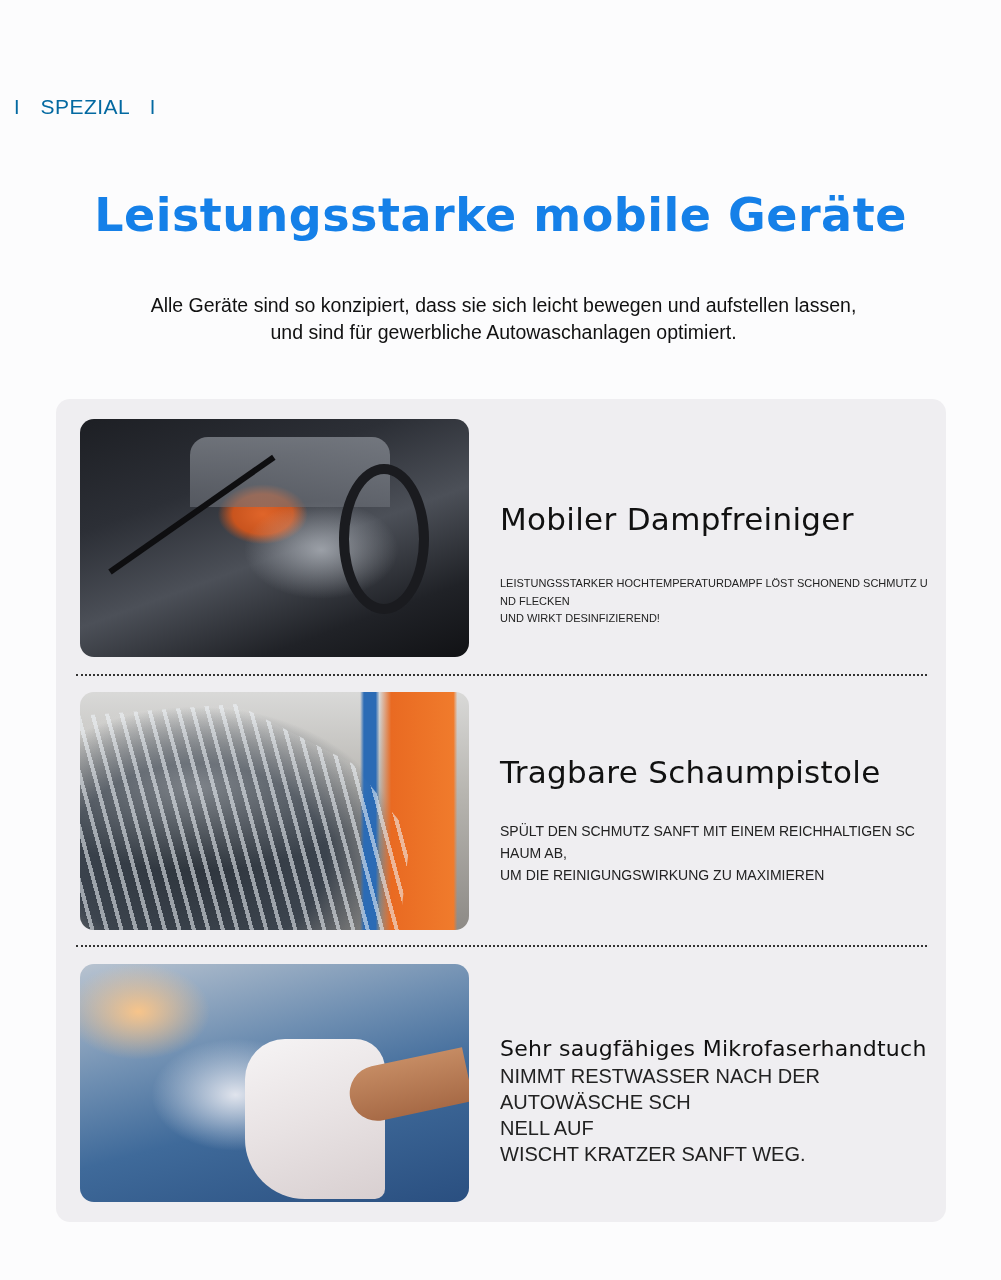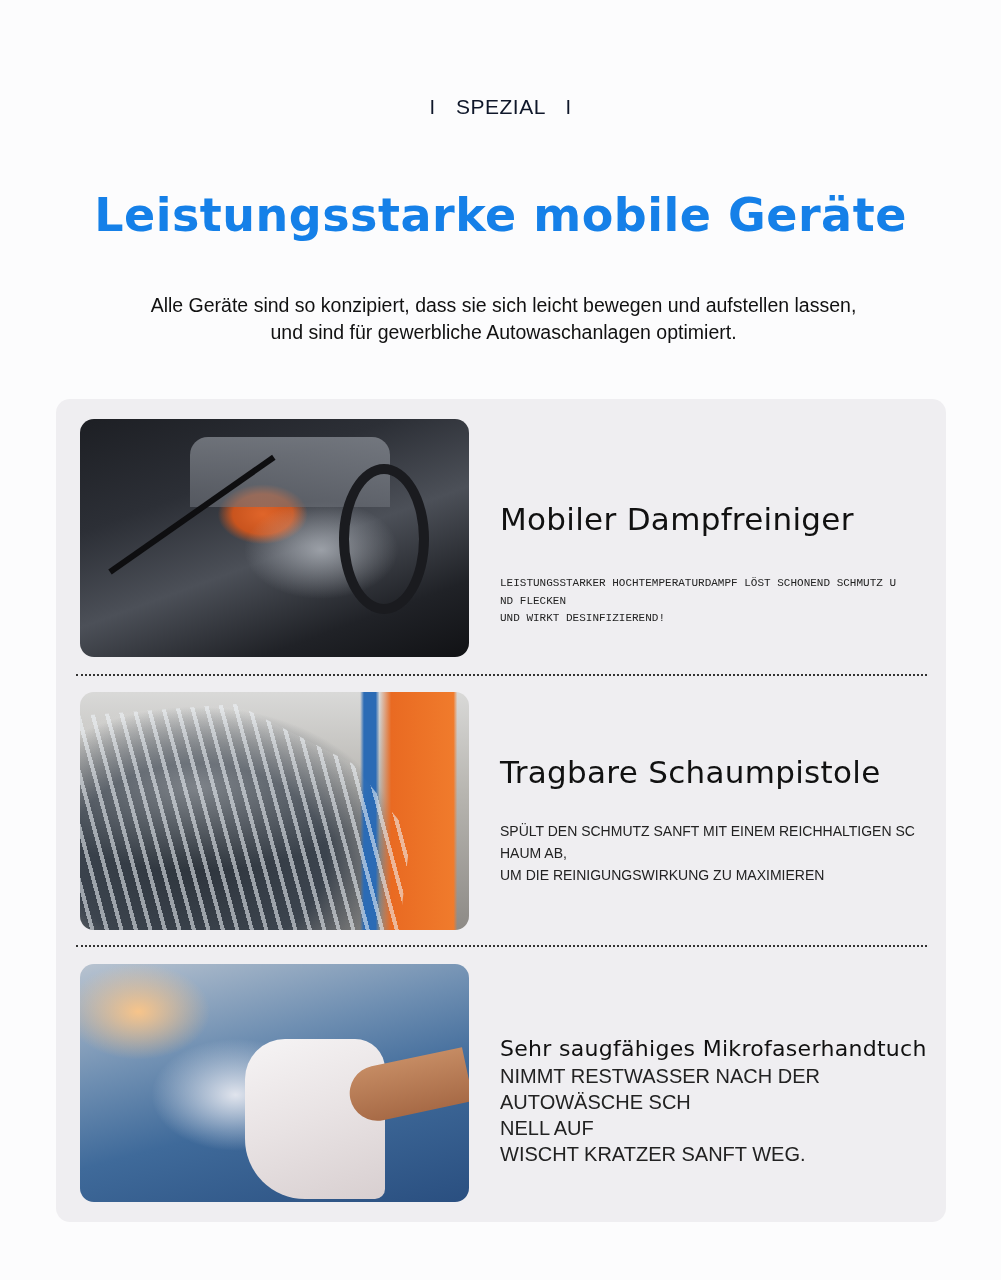--- a/index.html
+++ b/index.html
@@ -7,21 +7,21 @@
       width: 1001px; height: 1280px;
       background: #fcfcfd;
       font-family: "DejaVu Sans", sans-serif;
       color: #111;
       overflow: hidden;
     }
     .page { position: relative; width: 1001px; height: 1280px; }
 
     .eyebrow {
       position: absolute; top: 95px; left: 0; width: 1001px;
-      text-align: center; color: #0f172a;
+      text-align: left; color: #0369a1;
       font-family: "Liberation Sans", sans-serif;
       font-size: 21px; letter-spacing: 0.5px;
     }
     .eyebrow .bar { display: inline-block; margin: 0 14px; font-size: 20px; }
 
     .title {
       position: absolute; top: 188px; left: 0; width: 1001px;
       text-align: center; color: #1580e8;
       font-family: "DejaVu Sans", sans-serif;
       font-weight: bold; font-size: 46px; letter-spacing: 0.5px;
@@ -53,21 +53,21 @@
     }
     .row p {
       font-family: "Liberation Sans", sans-serif;
       color: #222; text-transform: uppercase; white-space: pre-line;
     }
 
     .r1 { top: 20px; height: 238px; }
     .r1 .img { height: 238px; }
     .r1 .text { top: 70px; }
     .r1 h3 { font-size: 31px; }
-    .r1 p { font-size: 11px; line-height: 17.5px; margin-top: 38px; font-family: Liberation Mono, monospace; }
+    .r1 p { font-size: 11px; line-height: 17.5px; margin-top: 38px; }
 
     .r2 { top: 293px; height: 238px; }
     .r2 .img { height: 238px; }
     .r2 .text { top: 50px; }
     .r2 h3 { font-size: 31px; }
     .r2 p { font-size: 14px; line-height: 22px; margin-top: 30px; }
 
     .r3 { top: 565px; height: 238px; }
     .r3 .img { height: 238px; }
     .r3 .text { top: 60px; }

